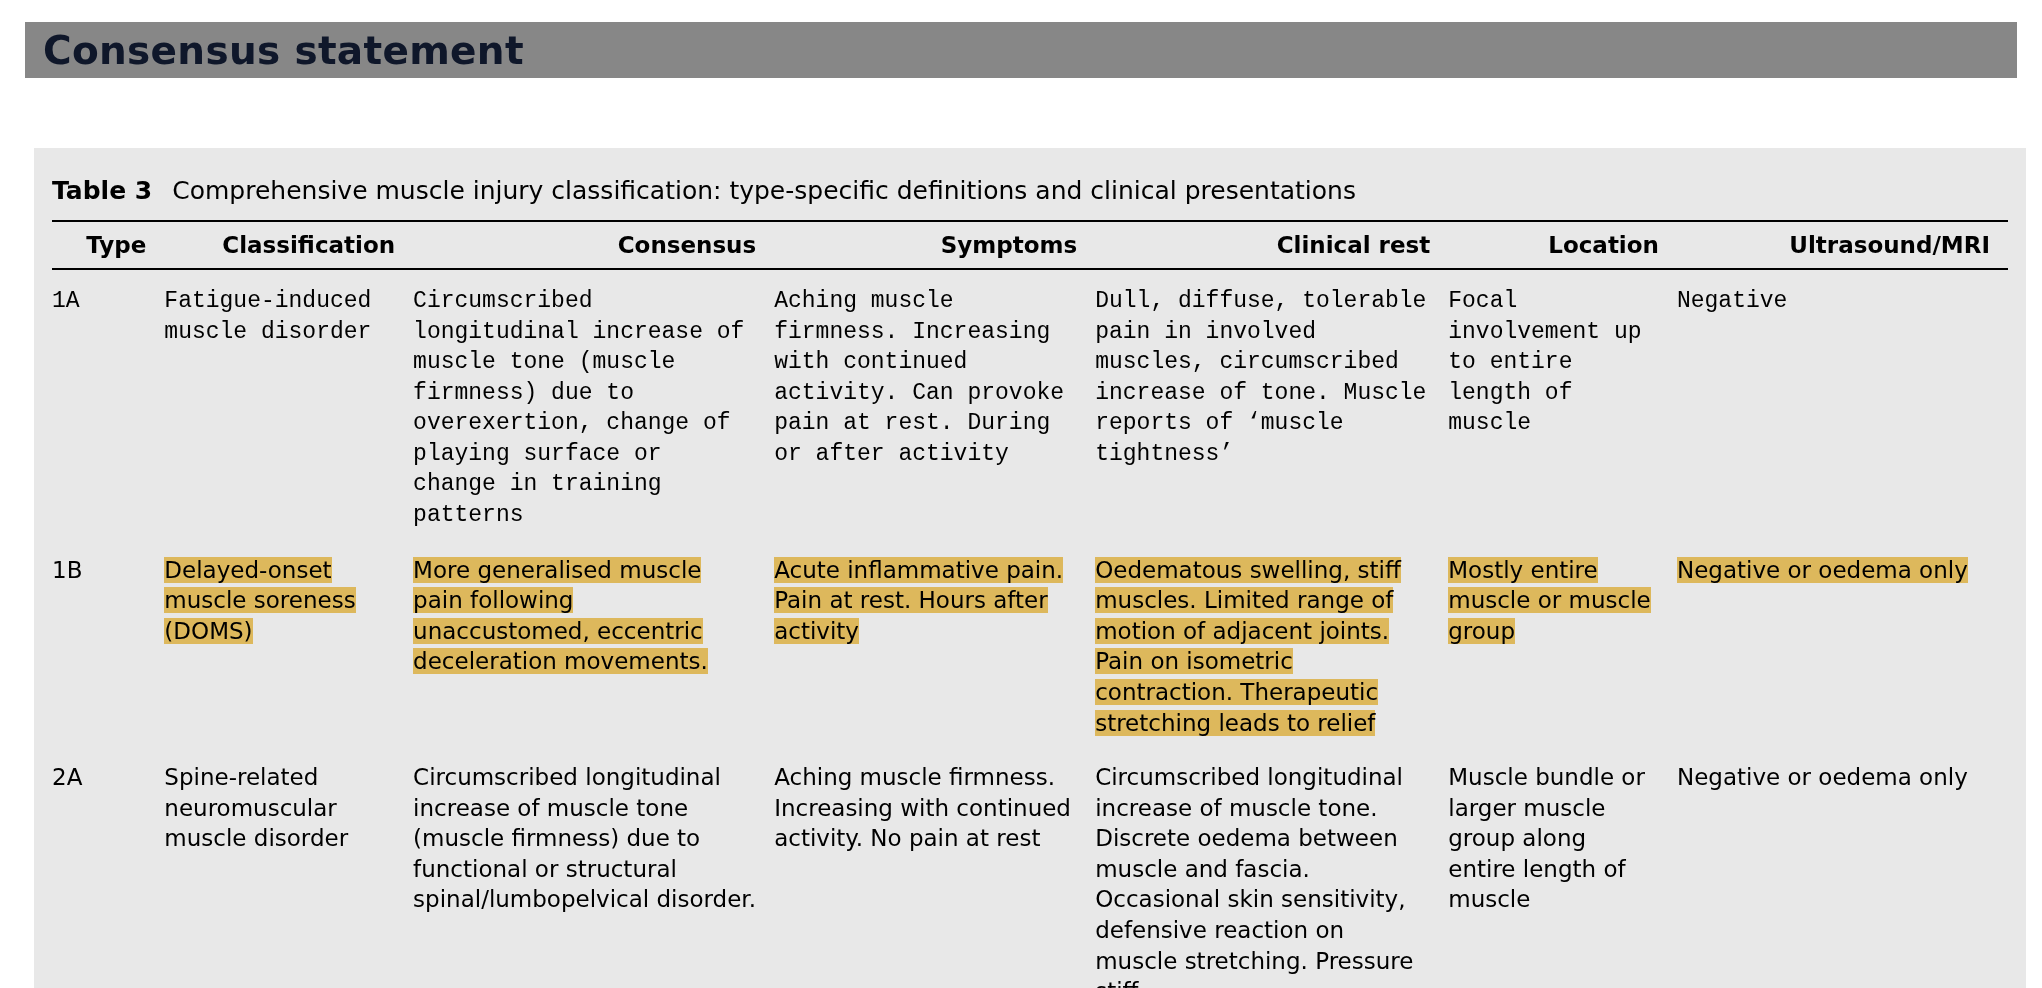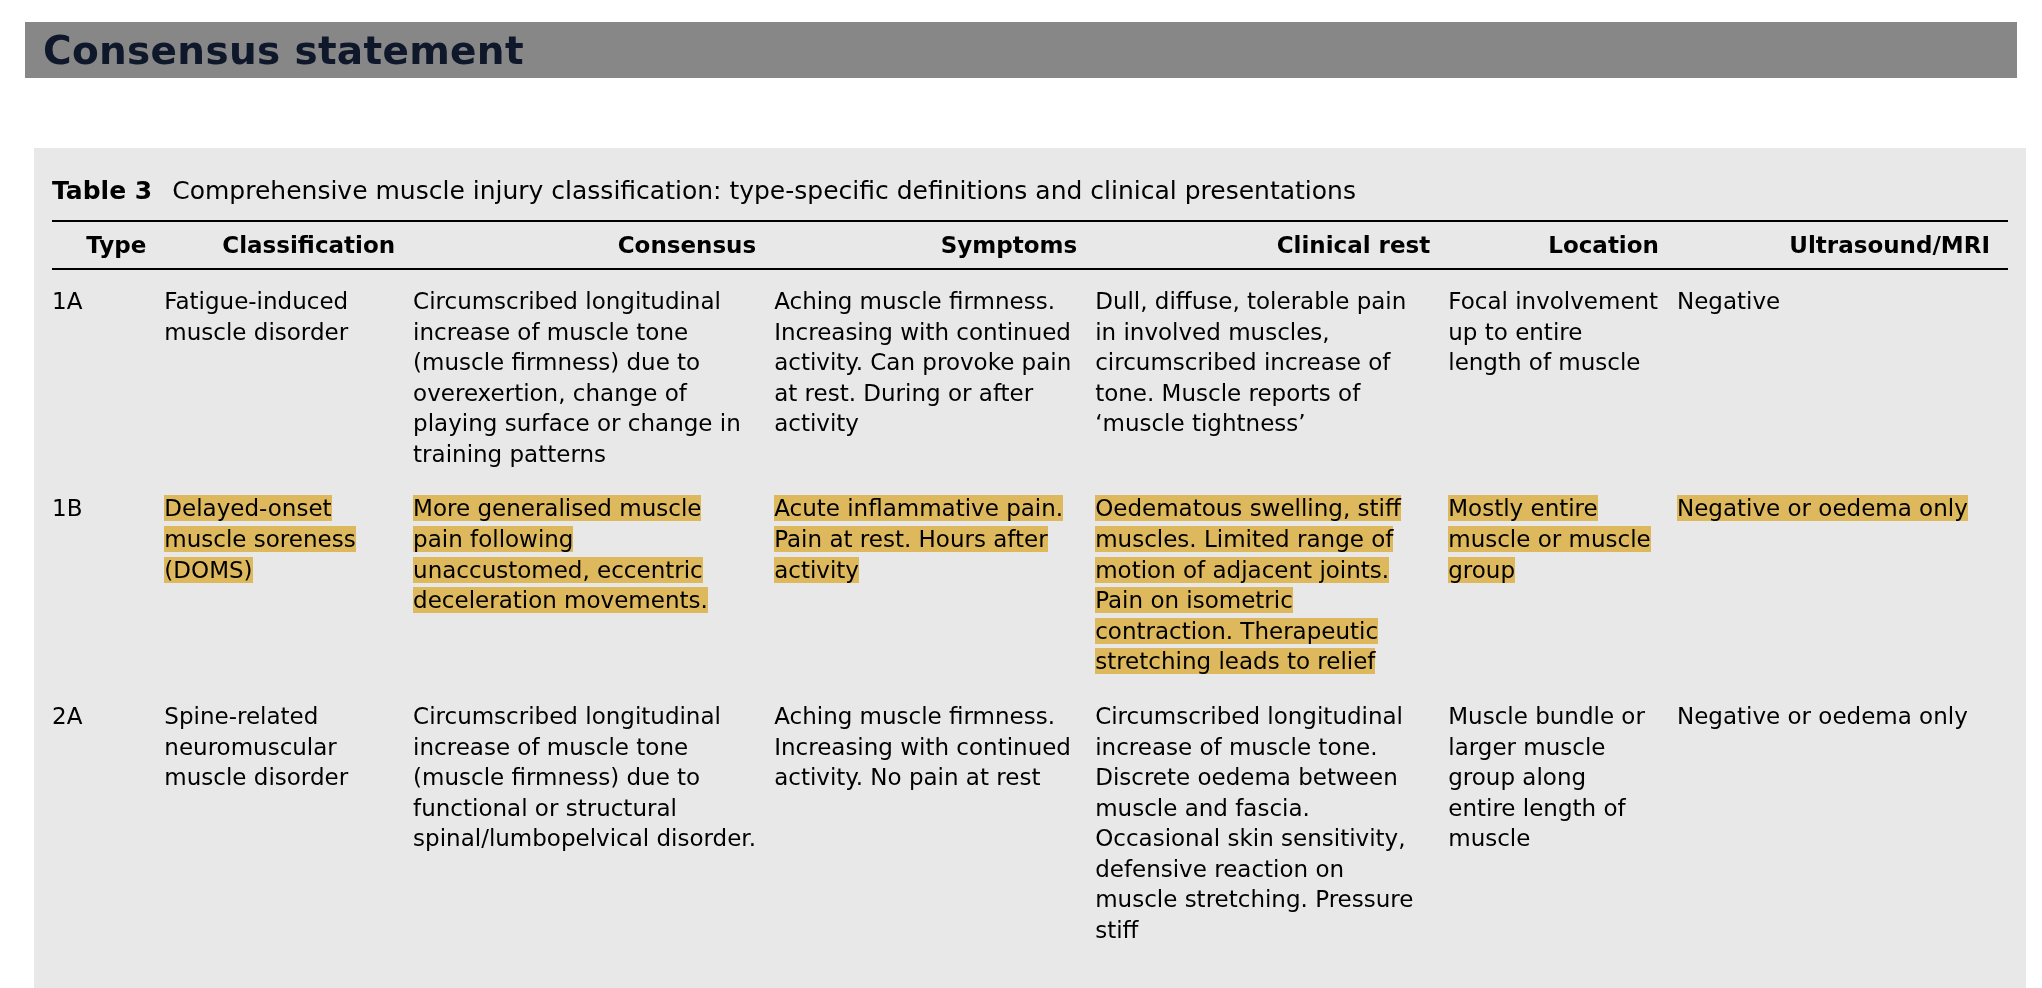--- a/index.html
+++ b/index.html
@@ -83,20 +83,21 @@
     font-size: 23px;
     padding: 12px 18px 12px 0;
     color: #000;
     line-height: 1.33;
   }
   thead tr.head-row {
     border-bottom: 2.5px solid #000;
   }
   tbody tr:first-child td {
     padding-top: 16px;
+    font-family: Liberation Mono, monospace;
   }
   .hl {
     background: #ddb85c;
     box-decoration-break: clone;
     -webkit-box-decoration-break: clone;
   }
   
   col.c-type   { width: 112px; }
   col.c-class  { width: 248px; }
   col.c-def    { width: 360px; }

